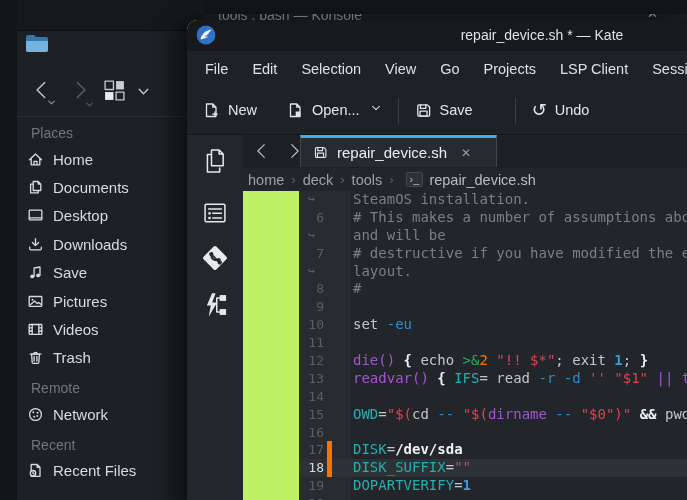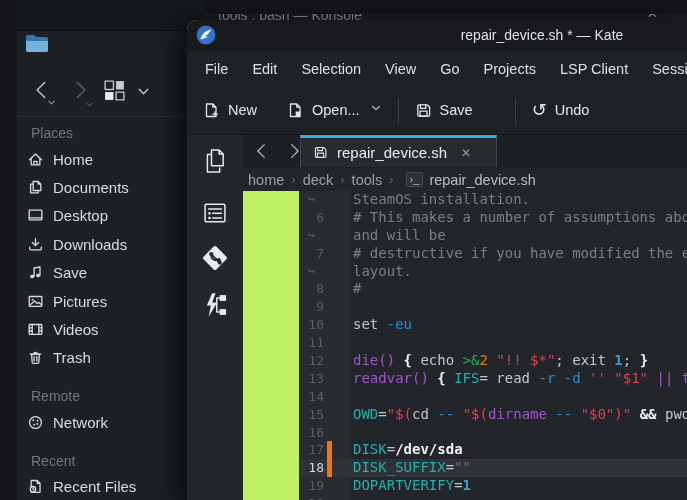--- a/index.html
+++ b/index.html
@@ -12,21 +12,21 @@
   
   #dolphin{position:absolute;left:17px;top:0;width:187px;height:500px;background:#1d2125;}
   .dtop{position:absolute;left:0;top:0;width:187px;height:30px;background:#16191c;border-bottom:1px solid #0d0f11;}
   .dapp{position:absolute;left:8px;top:34px;width:24px;height:20px;}
   .dtoolbar{position:absolute;left:0;top:64px;width:187px;height:52px;border-bottom:1px solid #2b2f34;}
   .dbtn{position:absolute;width:26px;height:26px;color:#c3c7cb;}
   .dbtn.dim{color:#5d6267;}
   .mini-chev{position:absolute;width:9px;height:9px;color:#8b9095;}
   .dplaces{position:absolute;left:0;top:117px;width:187px;bottom:0;padding-top:4px;overflow:hidden;}
   .phead{height:24px;line-height:24px;padding-left:14px;font-size:14px;color:#70767b;}
-  .phead.mt{margin-top:12px;}
+  .phead.mt{margin-top:4px;}
   .prow{display:flex;align-items:center;height:28.4px;padding-left:10px;color:#d8dcdf;font-size:15px;}
   .prow .picon{width:17px;height:17px;margin-right:9px;flex:0 0 auto;}
   
   #kate{position:absolute;left:187px;top:20px;width:500px;height:490px;background:#bef264;
         border-radius:10px 0 0 0;overflow:hidden;box-shadow:-12px 2px 22px rgba(0,0,0,0.55);}
   .ktitle{position:absolute;left:0;top:0;width:100%;height:31px;background:#17191d;}
   .kappicon{position:absolute;left:9px;top:5px;width:20px;height:20px;}
   .ktitletext{position:absolute;left:190px;top:0;width:330px;height:31px;line-height:31px;text-align:center;
         font-size:14px;color:#dfe3e5;white-space:nowrap;}
   .kmenu{position:absolute;left:0;top:31px;width:100%;height:36px;background:#1e2126;display:flex;

